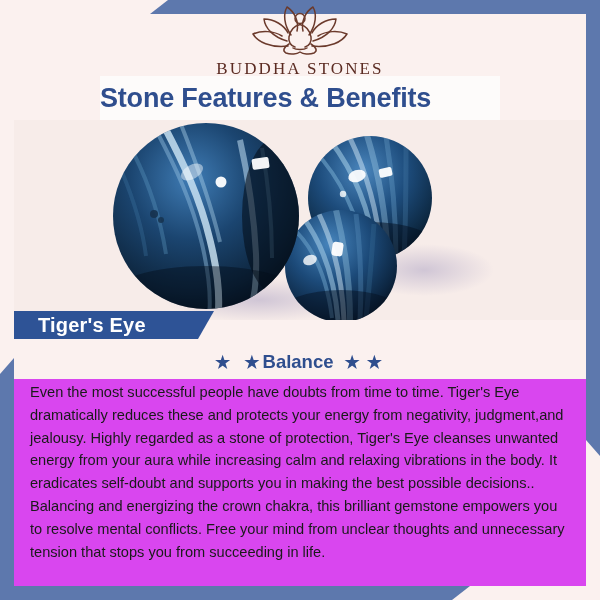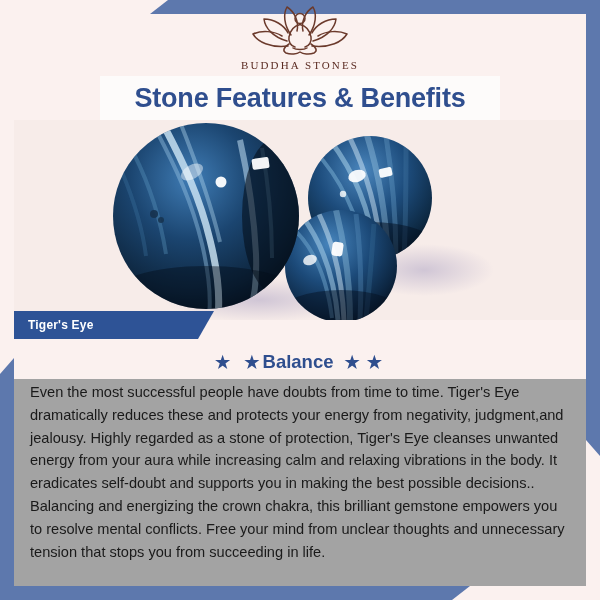--- a/index.html
+++ b/index.html
@@ -39,29 +39,29 @@
 
   
   .brand{
     position:absolute;left:0;right:0;top:4px;
     display:flex;flex-direction:column;align-items:center;
   }
   .lotus-svg{display:block;}
   .brand-name{
     margin-top:1px;
     font-family:"Liberation Serif", serif;
-    font-size:11px;letter-spacing:2.1px;
+    font-size:17px;letter-spacing:2.1px;
     color:#5b2b22;font-weight:400;
   }
 
   
   .title-band{
     position:absolute;left:100px;top:76px;width:400px;height:44px;
     background:#fdfbfa;
-    display:flex;align-items:center;justify-content:center;
+    display:flex;align-items:center;
   }
   .title-text{
     font-size:27px;font-weight:bold;color:#2f4e8e;
     letter-spacing:-0.2px;white-space:nowrap;
   }
 
   
   .photo{
     position:absolute;left:14px;top:120px;width:572px;height:200px;
     overflow:hidden;background:#f7ece9;
@@ -69,41 +69,41 @@
   .photo svg{display:block;}
 
   
   .ribbon{
     position:absolute;left:14px;top:311px;width:200px;height:28px;
     background:#2e5396;
     clip-path:polygon(0 0,100% 0,calc(100% - 16px) 100%,0 100%);
     display:flex;align-items:center;
   }
   .ribbon-label{
-    margin-left:14px;color:#ffffff;font-size:12px;font-weight:bold;
+    margin-left:24px;color:#ffffff;font-size:20px;font-weight:bold;
     letter-spacing:0.2px;
   }
 
   
   .benefits{
     position:absolute;left:14px;top:348px;width:572px;height:28px;
     display:flex;align-items:center;justify-content:center;gap:0;
   }
   .benefit{
     display:flex;align-items:center;
     color:#2f4e8e;font-size:18.5px;font-weight:bold;
   }
   .benefit .star{font-size:17px;line-height:1;margin-right:3px;}
   .benefit .b-label{white-space:nowrap;}
   .benefit + .benefit{margin-left:11px;}
 
   
   .body-wrap{
     position:absolute;left:14px;top:379px;width:572px;height:207px;
-    background:#a3a3a3;
+    background:#d946ef;
     box-sizing:border-box;
     padding:2px 14px 0 16px;
   }
   .body-text{
     font-size:14.6px;line-height:22.8px;color:#1a1a1a;
     font-weight:500;text-align:left;
     margin:0;
   }
 </style>
 </head>

